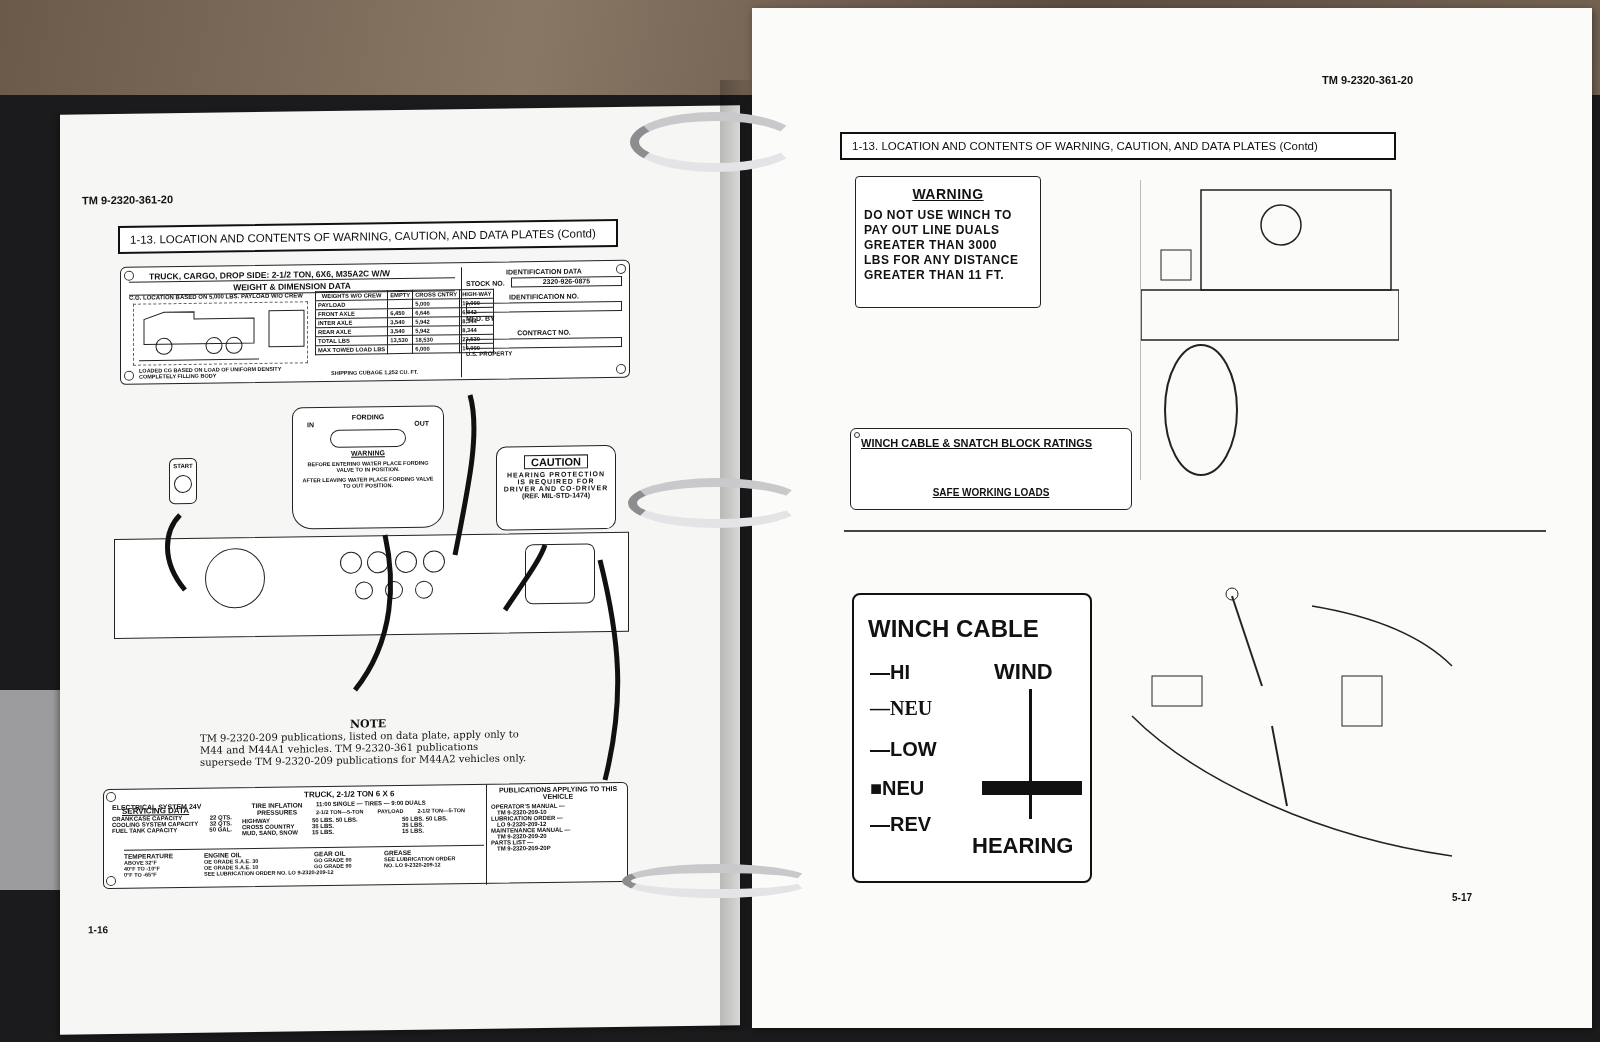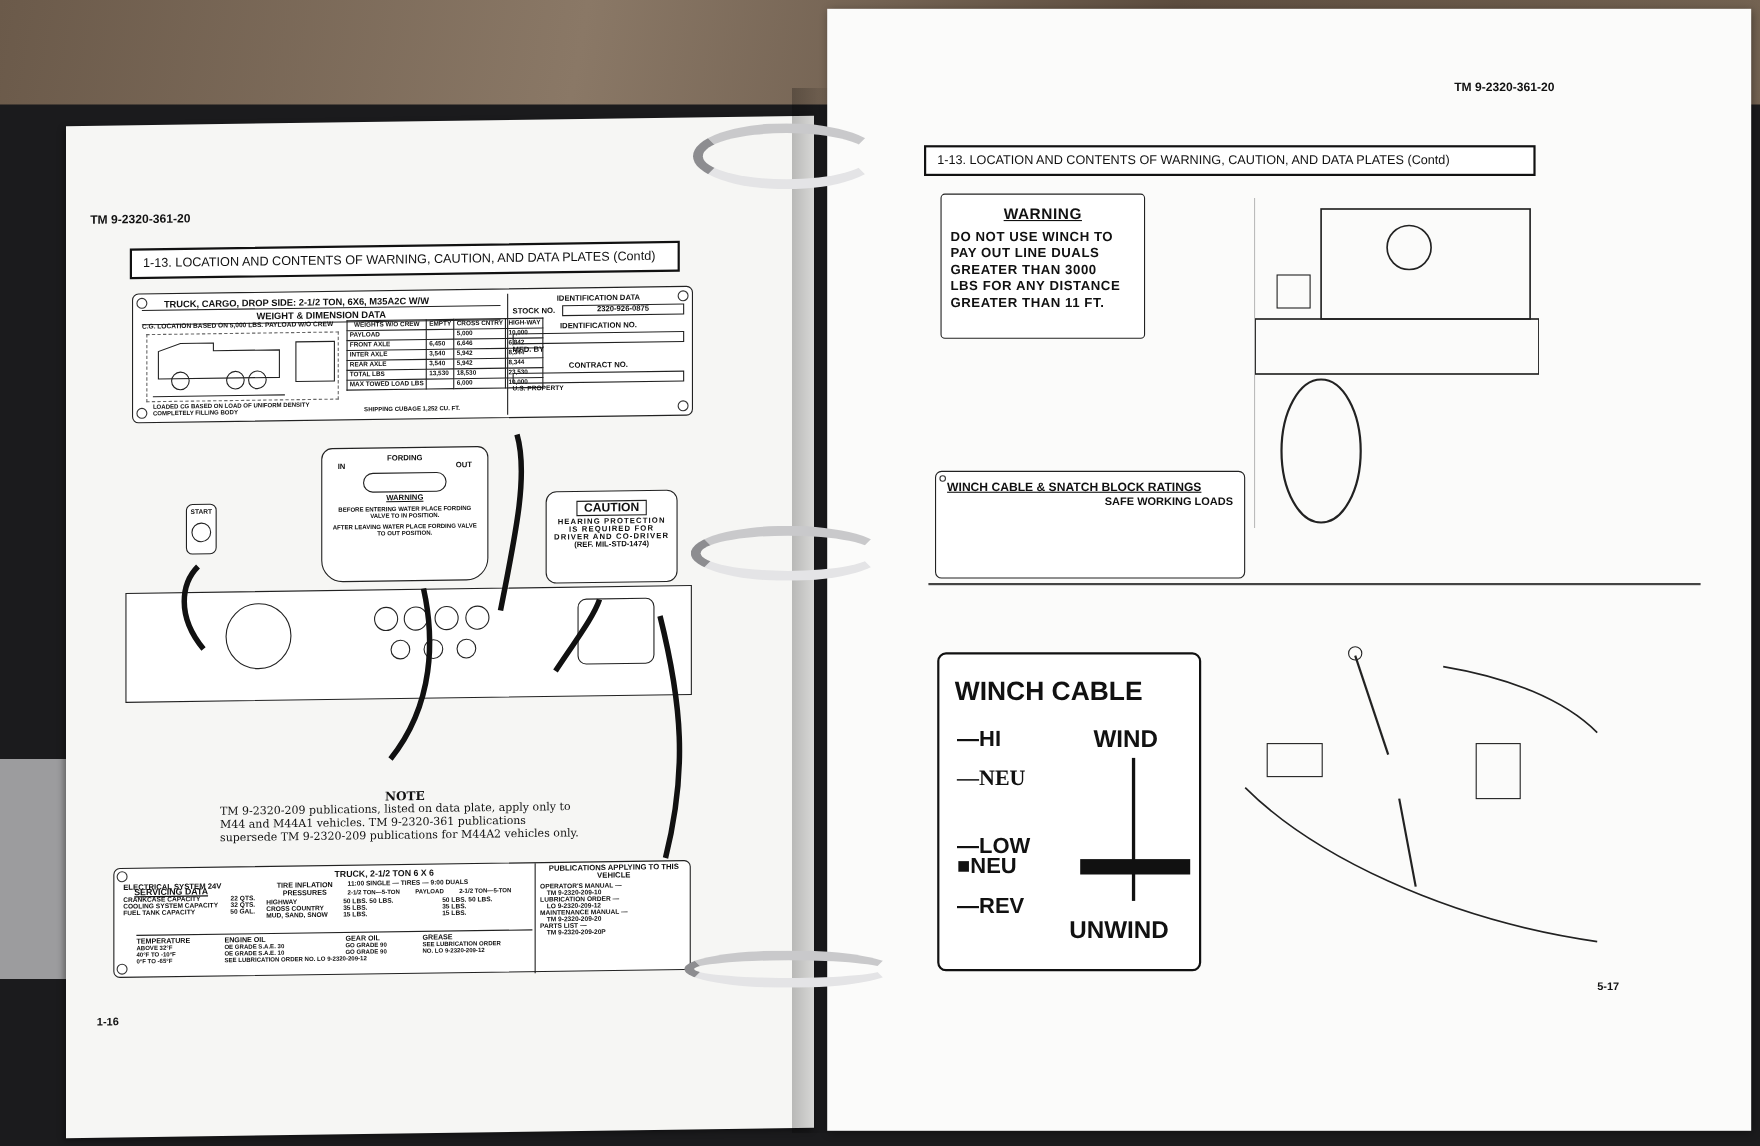--- a/index.html
+++ b/index.html
@@ -47,23 +47,23 @@
   .note-body { position: absolute; left: 140px; top: 620px; width: 330px; font-family: "DejaVu Serif", serif; font-size: 10px; line-height: 12px; }
 
   .servplate { left: 43px; top: 675px; width: 525px; height: 100px; font-size: 6px; }
   .pubs { position: absolute; left: 382px; top: 0; width: 143px; height: 100px; border-left: 1px solid #222; padding: 2px 4px; }
 
   .page-num { position: absolute; font-size: 10px; font-weight: bold; }
 
   
   .winch-warning { left: 103px; top: 168px; width: 186px; height: 132px; border-radius: 4px; padding: 10px 8px; font-size: 12px; line-height: 15px; letter-spacing: .5px; }
   .winch-warning .w-title { text-align: center; text-decoration: underline; font-size: 14px; margin-bottom: 6px; }
-  .rating { left: 98px; top: 420px; width: 282px; height: 98px; padding: 8px 10px; font-size: 10px; line-height: 13px; }
+  .rating { left: 98px; top: 420px; width: 282px; height: 82px; padding: 8px 10px; font-size: 10px; line-height: 13px; }
   .rating .r-title { text-decoration: underline; font-size: 11px; }
-  .rating .r-sub { text-align: right; }
+  .rating .r-sub { text-decoration: underline; text-align: center; margin-top: 36px; }
   .hr { position: absolute; left: 92px; top: 522px; width: 702px; height: 1.5px; background: #444; }
   .winch-cable { left: 100px; top: 585px; width: 240px; height: 290px; border: 2.5px solid #111; border-radius: 8px; font-size: 24px; }
   .winch-cable .wc-title { position: absolute; left: 14px; top: 20px; font-size: 24px; }
   .wc-row { position: absolute; left: 16px; font-size: 20px; }
   .wc-wind { position: absolute; left: 140px; top: 64px; font-size: 22px; }
   .wc-unwind { position: absolute; left: 118px; top: 238px; font-size: 22px; }
   .wc-arrow { position: absolute; left: 175px; top: 94px; width: 3px; height: 130px; background: #111; }
   .wc-bar { position: absolute; left: 128px; top: 186px; width: 100px; height: 14px; background: #111; }
 
   .truck-illus { position: absolute; left: 388px; top: 172px; width: 258px; height: 300px; border-left: 1px solid #bbb; }
@@ -333,27 +333,27 @@
     <div class="r-title">WINCH CABLE &amp; SNATCH BLOCK RATINGS</div>
     <div class="r-sub">SAFE WORKING LOADS</div>
   </div>
 
   <div class="hr"></div>
 
   <div class="plate winch-cable">
     <div class="wc-title">WINCH CABLE</div>
     <div class="wc-row" style="top:66px;">—HI</div>
     <div class="wc-row" style="top:102px;font-family:Liberation Serif, serif;">—NEU</div>
-    <div class="wc-row" style="top:143px;margin-top:20px;">—LOW</div>
+    <div class="wc-row" style="top:143px;">—LOW</div>
     <div class="wc-row" style="top:182px;">■NEU</div>
     <div class="wc-row" style="top:218px;">—REV</div>
     <div class="wc-wind">WIND</div>
     <div class="wc-arrow"></div>
     <div class="wc-bar"></div>
-    <div class="wc-unwind">UNWIND</div>
+    <div class="wc-unwind">HEARING</div>
   </div>
 
   <div class="controls-illus">
     <svg width="360" height="330" viewBox="0 0 360 330">
       <path d="M20 140 C 80 200, 200 260, 340 280" fill="none" stroke="#222" stroke-width="1.5"></path>
       <path d="M120 20 L150 110" stroke="#222" stroke-width="2"></path>
       <circle cx="120" cy="18" r="6" fill="none" stroke="#222"></circle>
       <path d="M200 30 C 260 40, 310 60, 340 90" fill="none" stroke="#222" stroke-width="1.5"></path>
       <rect x="40" y="100" width="50" height="30" fill="none" stroke="#222"></rect>
       <path d="M160 150 L175 230" stroke="#222" stroke-width="2"></path>

